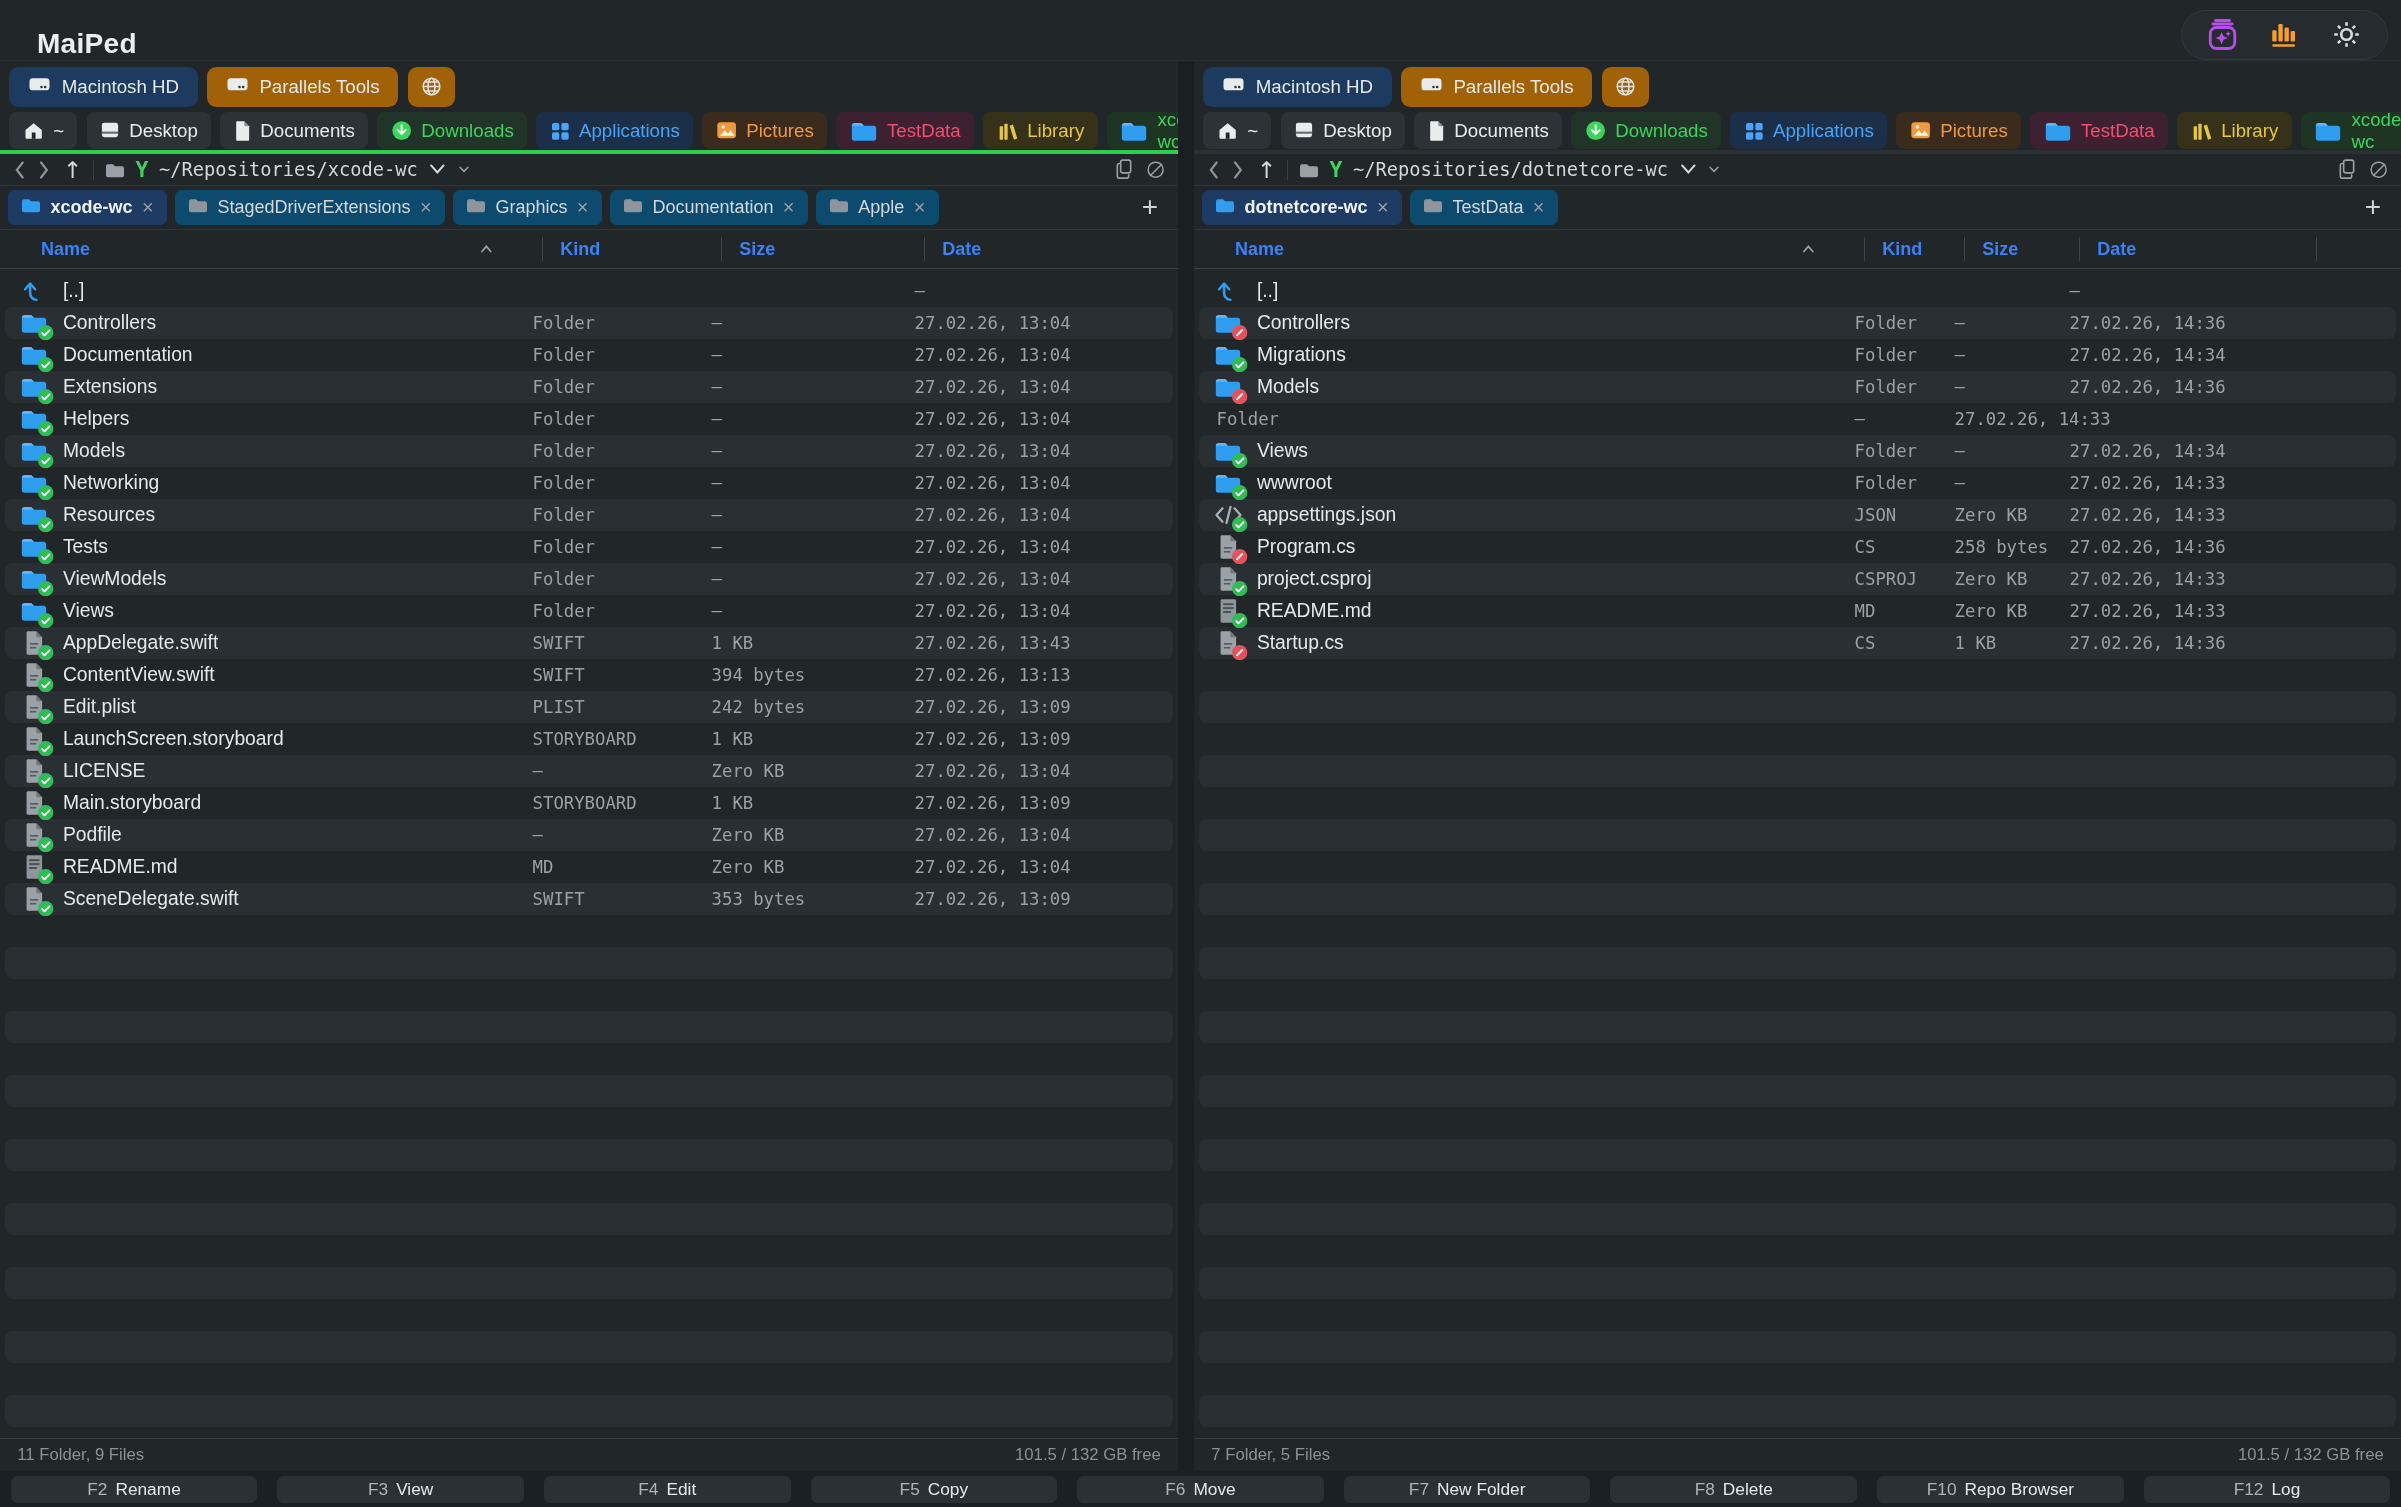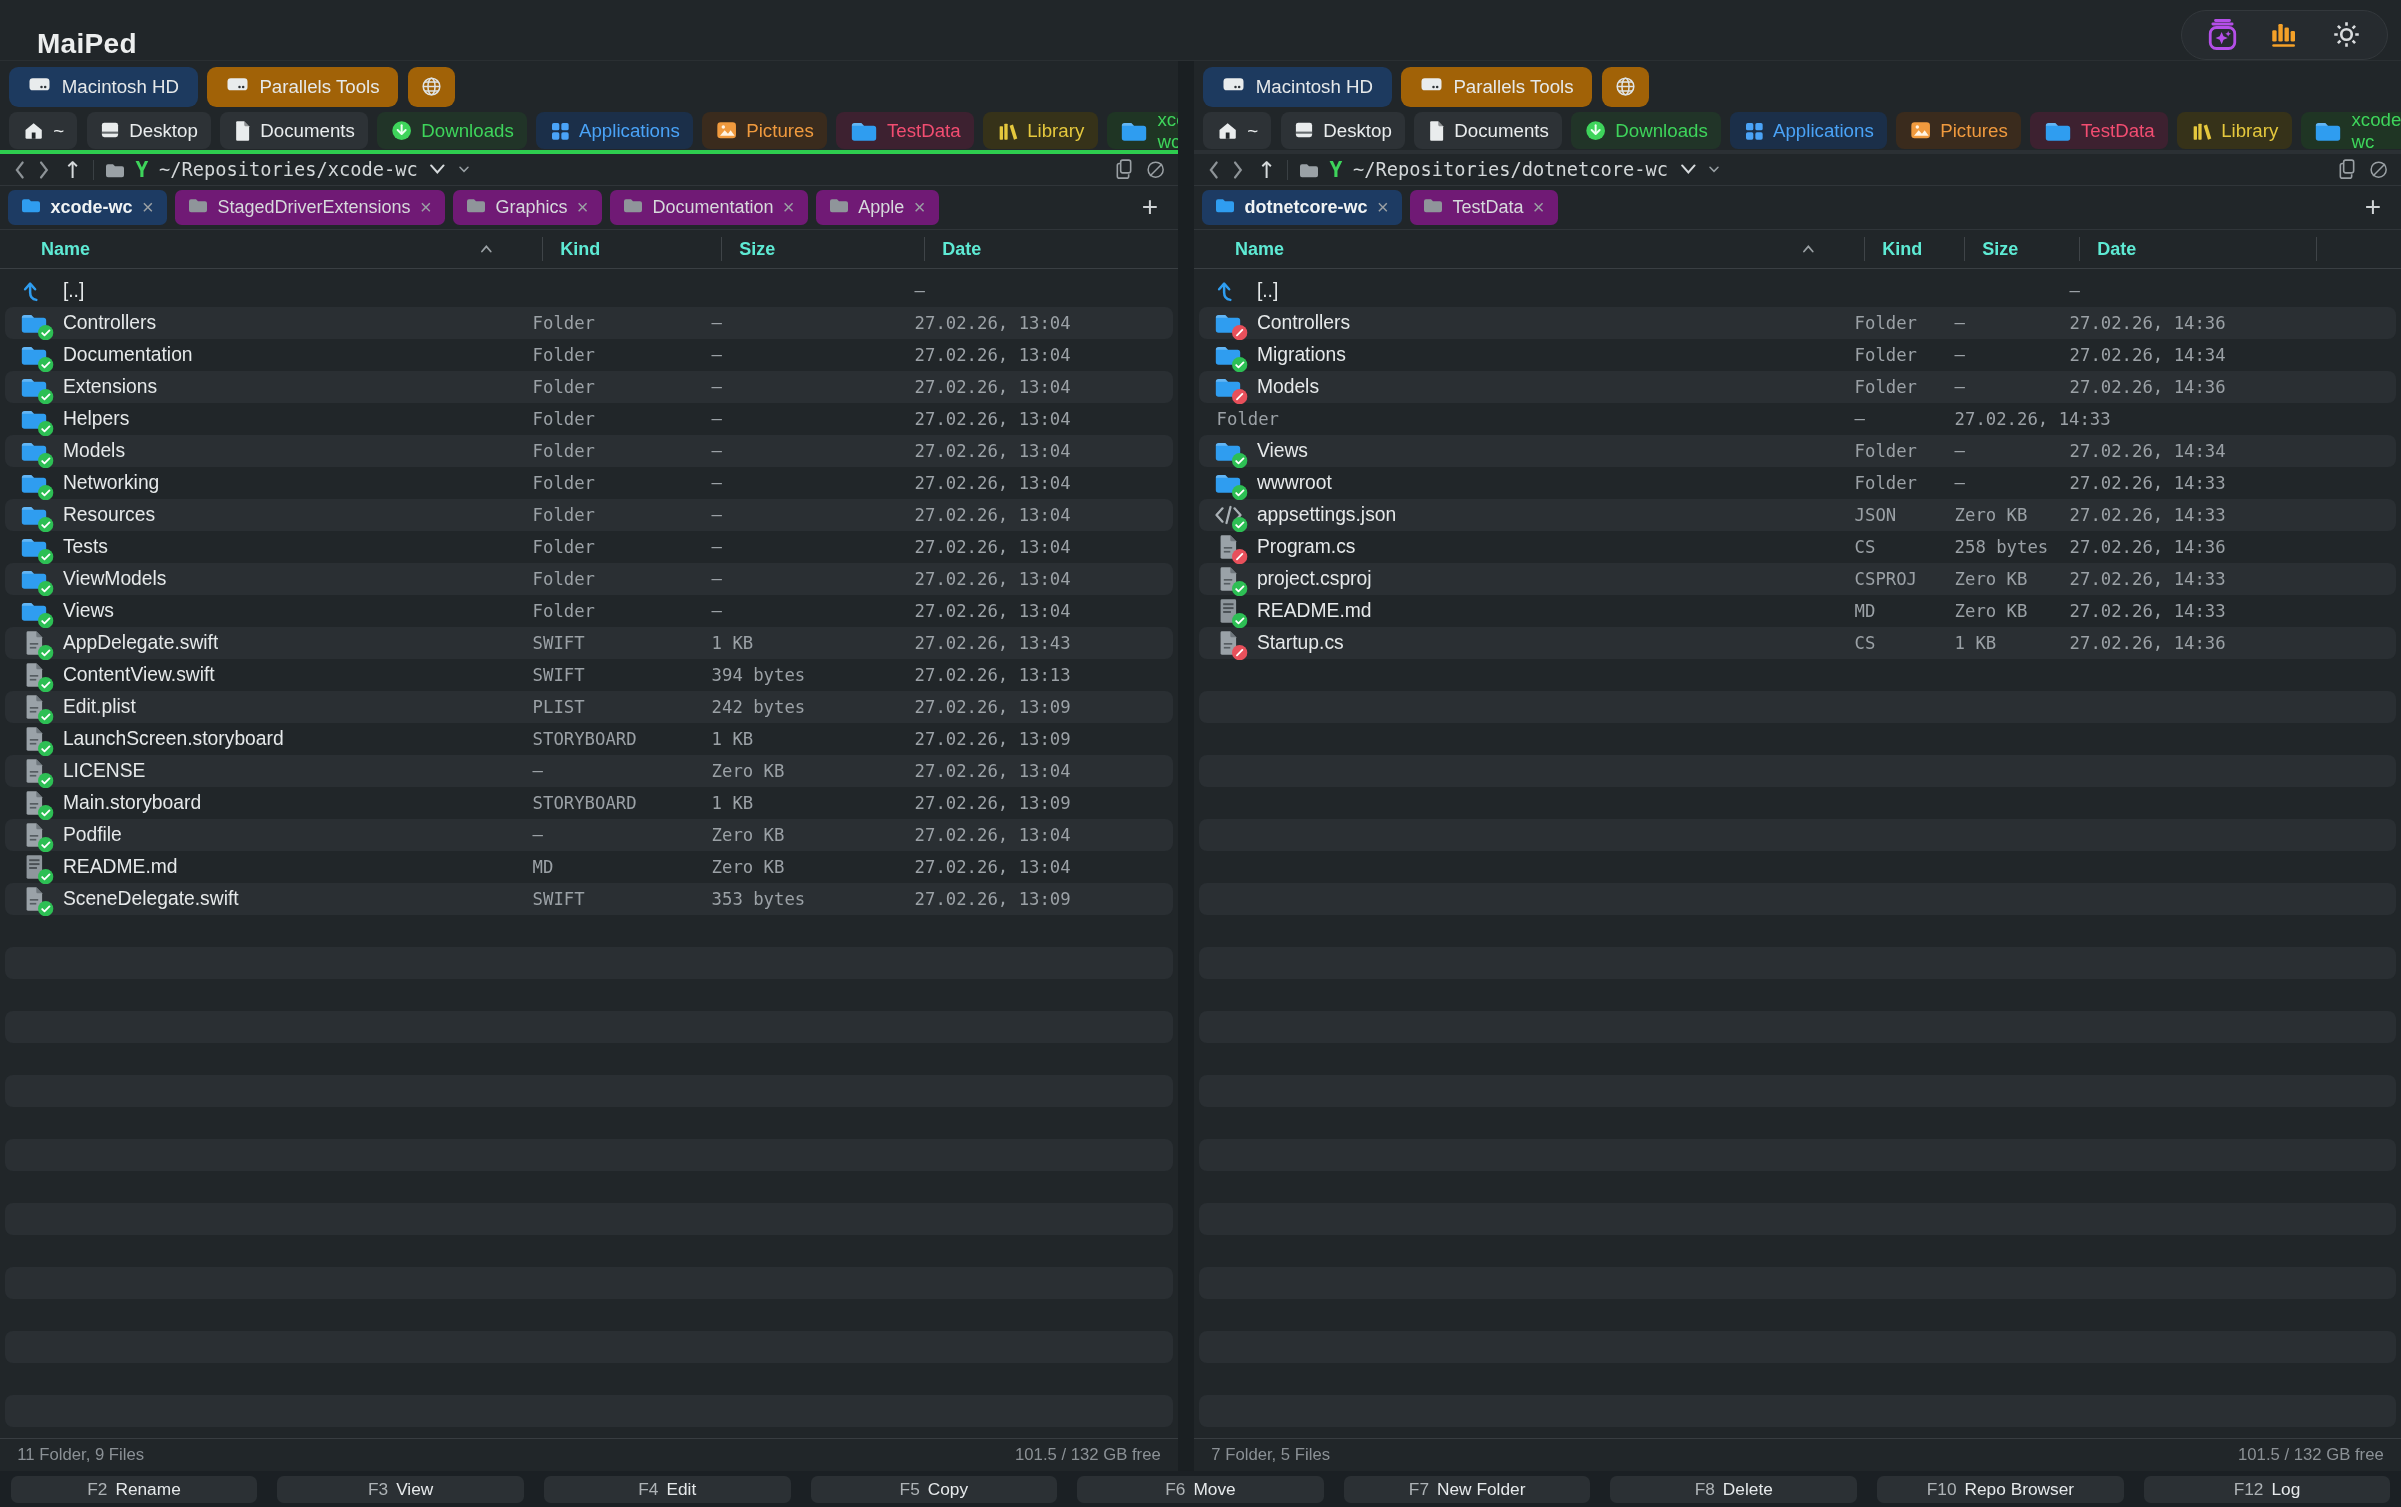--- a/index.html
+++ b/index.html
@@ -48,29 +48,29 @@
   .pathbar .up-ar { font-family:"DejaVu Sans", sans-serif; font-size:23px; color:#d6dadc; }
   .vsep { width:1.3px; height:20px; background:#3a4044; }
   .branch { font-family:"DejaVu Sans Mono", monospace; font-weight:bold; font-size:21.3px; color:#3ed45b; }
   .path-text { font-family:"DejaVu Sans Mono", monospace; font-size:18.7px; color:#d3d7d9; }
   .spacer { flex:1; }
   .pathbar .ric { display:flex; align-items:center; cursor:pointer; }
 
   .tabsbar { height:44px; flex:0 0 44px; display:flex; align-items:center; gap:8px; padding:4px 8px 5.3px; 
     border-bottom:1.3px solid #303539; }
   .tab { height:35px; display:inline-flex; align-items:center; gap:9.3px; padding:0 13.3px;
-    background:#701a75; border-radius:6.7px; font-size:18px; color:#d6d9db; cursor:pointer; }
+    background:#0c4a6e; border-radius:6.7px; font-size:18px; color:#d6d9db; cursor:pointer; }
   .tab.active { background:#1d3b63; color:#f0f3f4; font-weight:700; }
   .tab .tclose { color:#9aa0a4; font-size:20px; font-weight:400; }
   .tab-add { margin-left:auto; font-size:28px; color:#cfd3d5; padding:0 12px; cursor:pointer; }
 
   .grid { display:grid; align-items:center; }
   .pane[data-pane="0"] .grid { grid-template-columns:510px 179px 203px 261px 1fr; }
   .pane[data-pane="1"] .grid { grid-template-columns:638px 100px 115px 237px 1fr; }
-  .gridhead { height:39px; flex:0 0 39px; border-bottom:1.3px solid #3a3f43; font-size:18px; font-weight:700; color:#5eead4; }
+  .gridhead { height:39px; flex:0 0 39px; border-bottom:1.3px solid #3a3f43; font-size:18px; font-weight:700; color:#3b82f6; }
   .gridhead .hc { display:flex; align-items:center; height:24px; padding-left:17.3px; }
   .gridhead .hc + .hc { border-left:1.3px solid #3f4448;margin-left:32px; }
   .gridhead .hc.first { padding-left:41px; }
   .gridhead .caret { margin-left:auto; margin-right:16px; display:flex; }
 
   .rows { flex:1; min-height:0; overflow:hidden; padding-top:5.3px; }
   .row { height:32px; margin:0 5.3px; border-radius:8px; font-size:19.3px; }
   .row.alt { background:#2a2f33; }
   .c-name { display:flex; align-items:center; gap:13.3px; padding-left:13.3px; min-width:0; }
   .icwrap { position:relative; width:31px; height:27px; display:flex; align-items:center; justify-content:center; flex:0 0 31px; }

